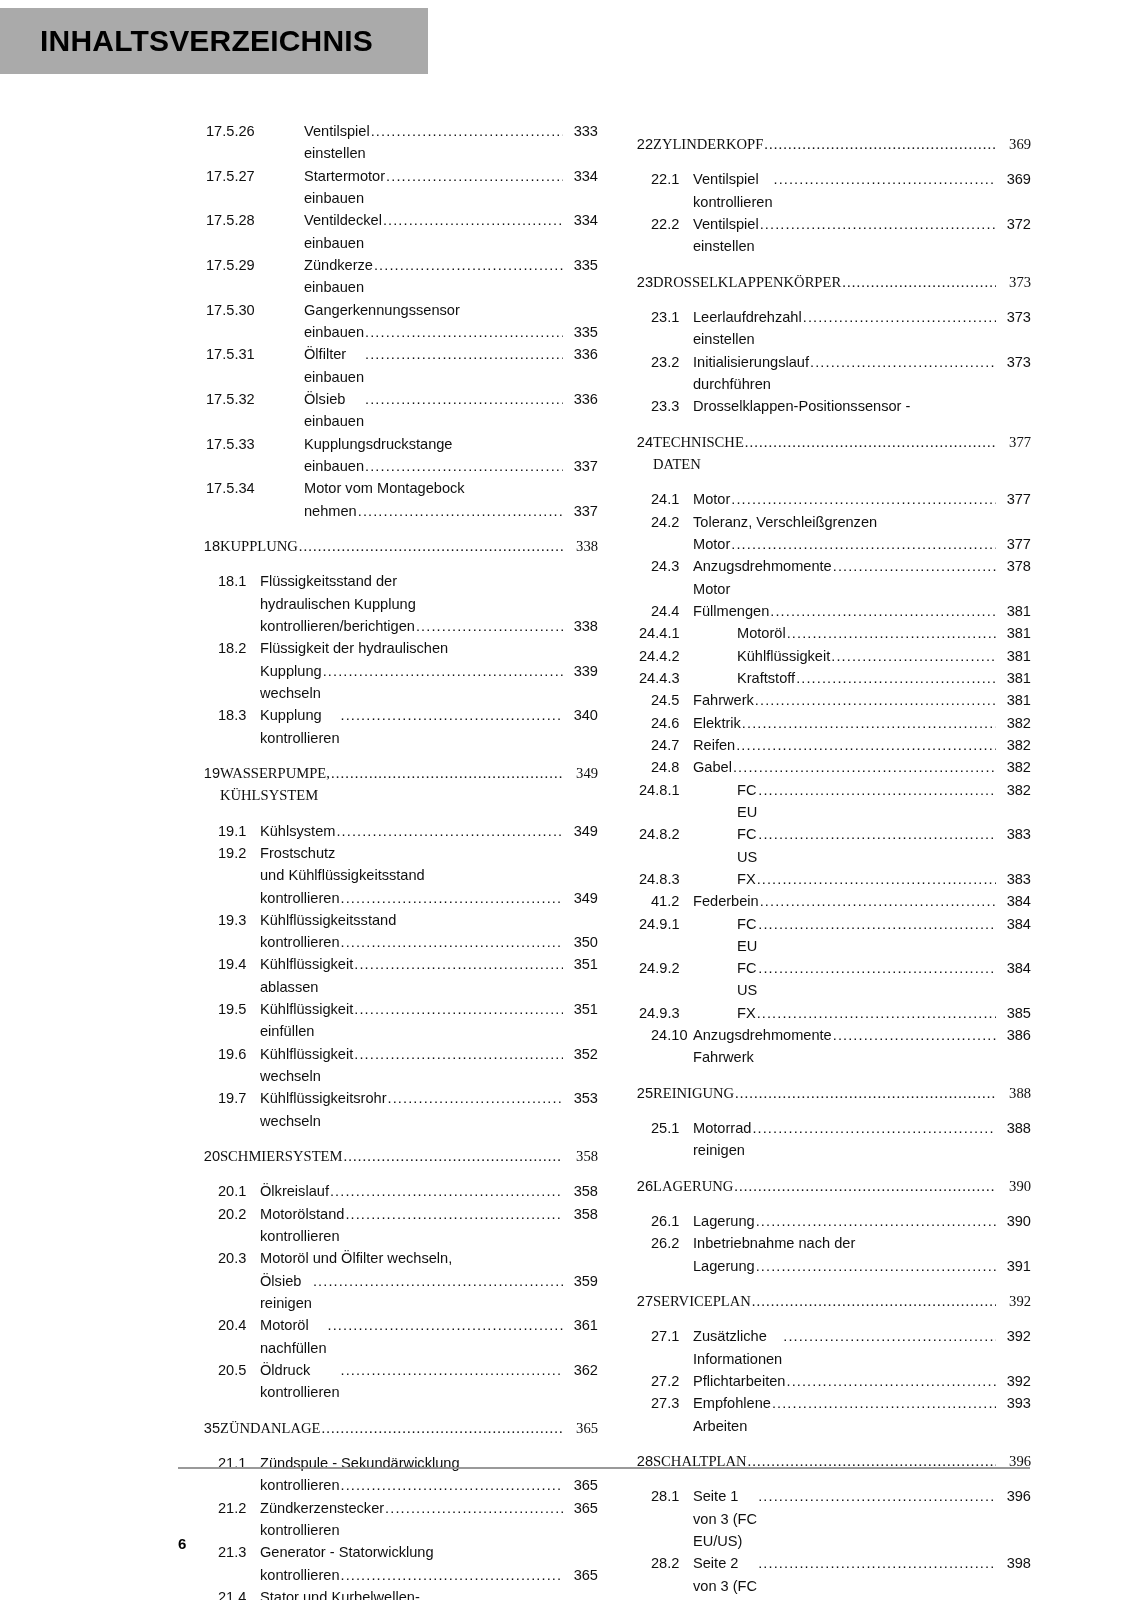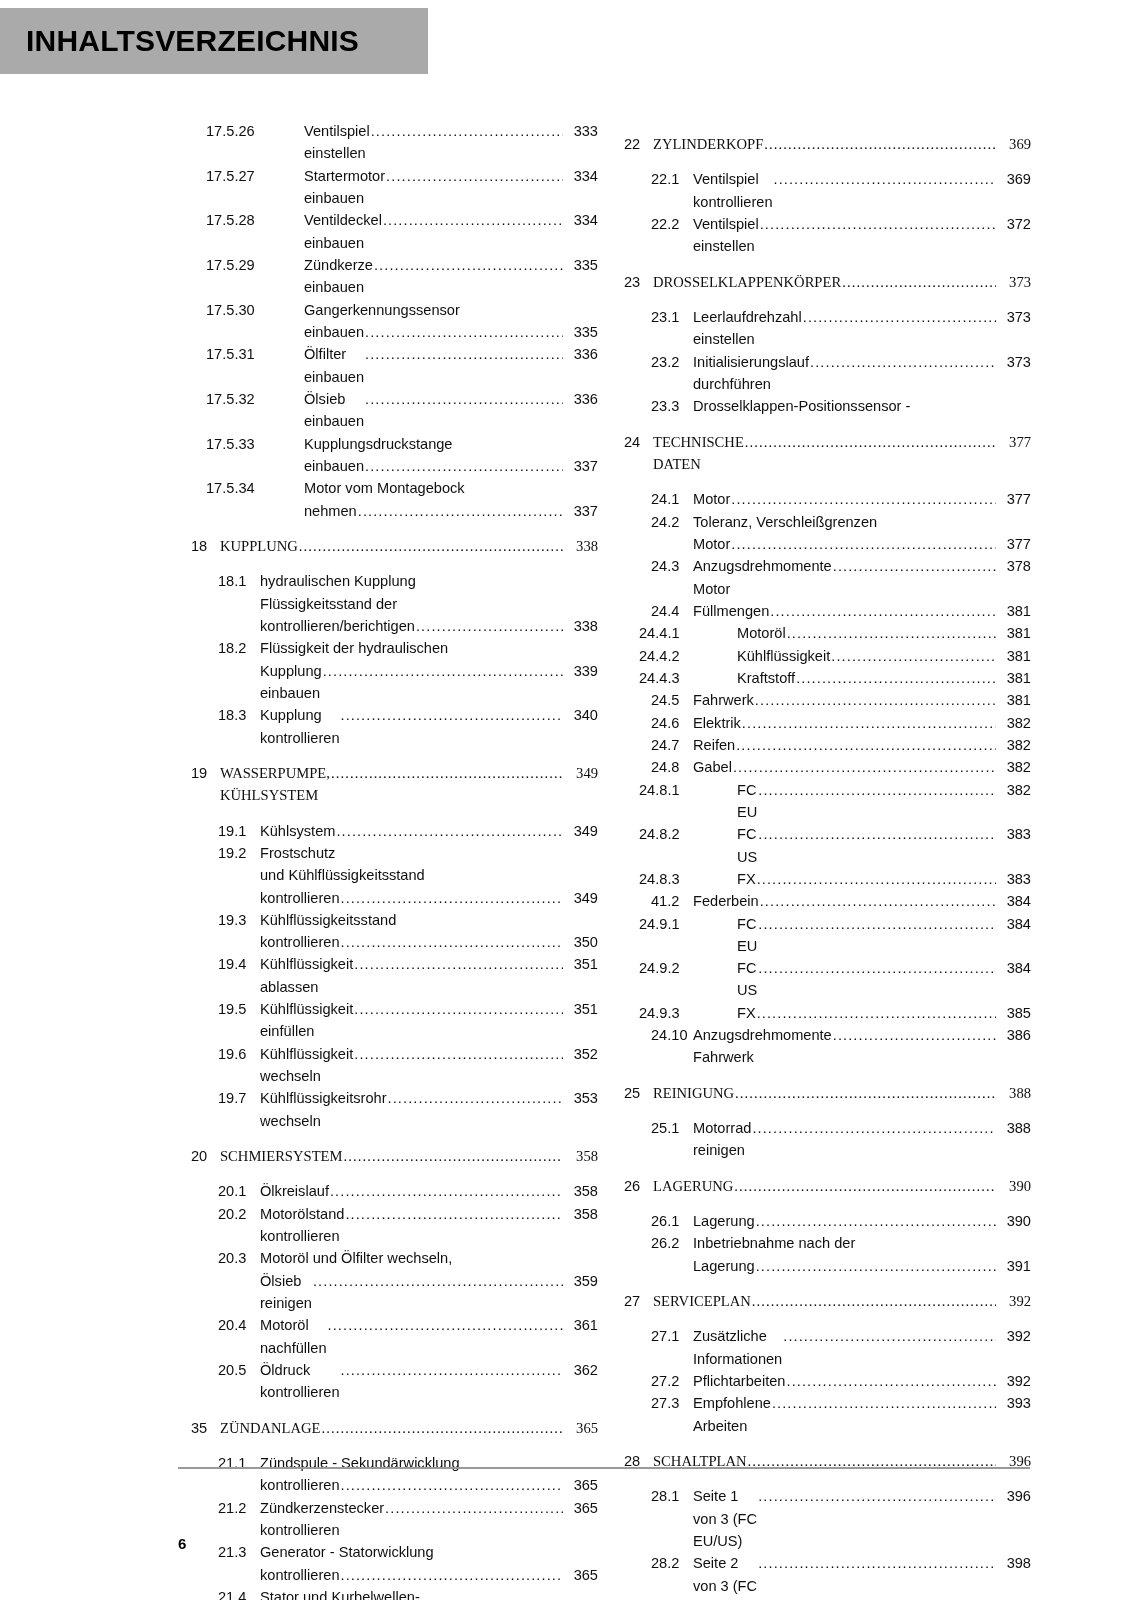--- a/index.html
+++ b/index.html
@@ -25,21 +25,21 @@
     height: 66px;
     background: #aaaaaa;
     display: flex;
     align-items: center;
   }
   .header-title {
     font-size: 30px;
     font-weight: bold;
     letter-spacing: 0.2px;
     color: #000000;
-    padding-left: 26px;
+    padding-left: 40px;
     line-height: 1;
   }
 
   
   .columns {
     position: absolute;
     left: 0;
     top: 120px;
     width: 1130px;
     display: flex;
@@ -58,21 +58,21 @@
     align-items: flex-start;
     font-size: 14.6px;
     color: #0f0f0f;
     line-height: 1.53;
   }
   
   .lvl1 { margin-top: 13px; margin-bottom: 13px; }
   .lvl1 .num {
     width: 42px;
     flex: none;
-    text-align: center;
+    text-align: right;
   }
   .lvl1 .body { flex: 1 1 auto; min-width: 0; font-family: Liberation Serif, serif; }
 
   
   .lvl2 { margin-top: 0; }
   .lvl2 .num {
     width: 42px;
     flex: none;
     margin-left: 40px;
     text-align: left;
@@ -252,35 +252,35 @@
             <div class="line">
               <span class="title-txt">KUPPLUNG</span>
               <span class="leader"></span>
               <span class="pageno">338</span>
             </div>
           </div>
         </div>
         <div class="toc-entry lvl2">
           <div class="num">18.1</div>
           <div class="body">
+            <div class="wrapline">Flüssigkeitsstand der</div>
             <div class="wrapline">hydraulischen Kupplung</div>
-            <div class="wrapline">Flüssigkeitsstand der</div>
             <div class="line">
               <span class="title-txt">kontrollieren/berichtigen</span>
               <span class="leader"></span>
               <span class="pageno">338</span>
             </div>
           </div>
         </div>
         <div class="toc-entry lvl2">
           <div class="num">18.2</div>
           <div class="body">
             <div class="wrapline">Flüssigkeit der hydraulischen</div>
             <div class="line">
-              <span class="title-txt">Kupplung einbauen</span>
+              <span class="title-txt">Kupplung wechseln</span>
               <span class="leader"></span>
               <span class="pageno">339</span>
             </div>
           </div>
         </div>
         <div class="toc-entry lvl2">
           <div class="num">18.3</div>
           <div class="body">
             <div class="line">
               <span class="title-txt">Kupplung kontrollieren</span>

